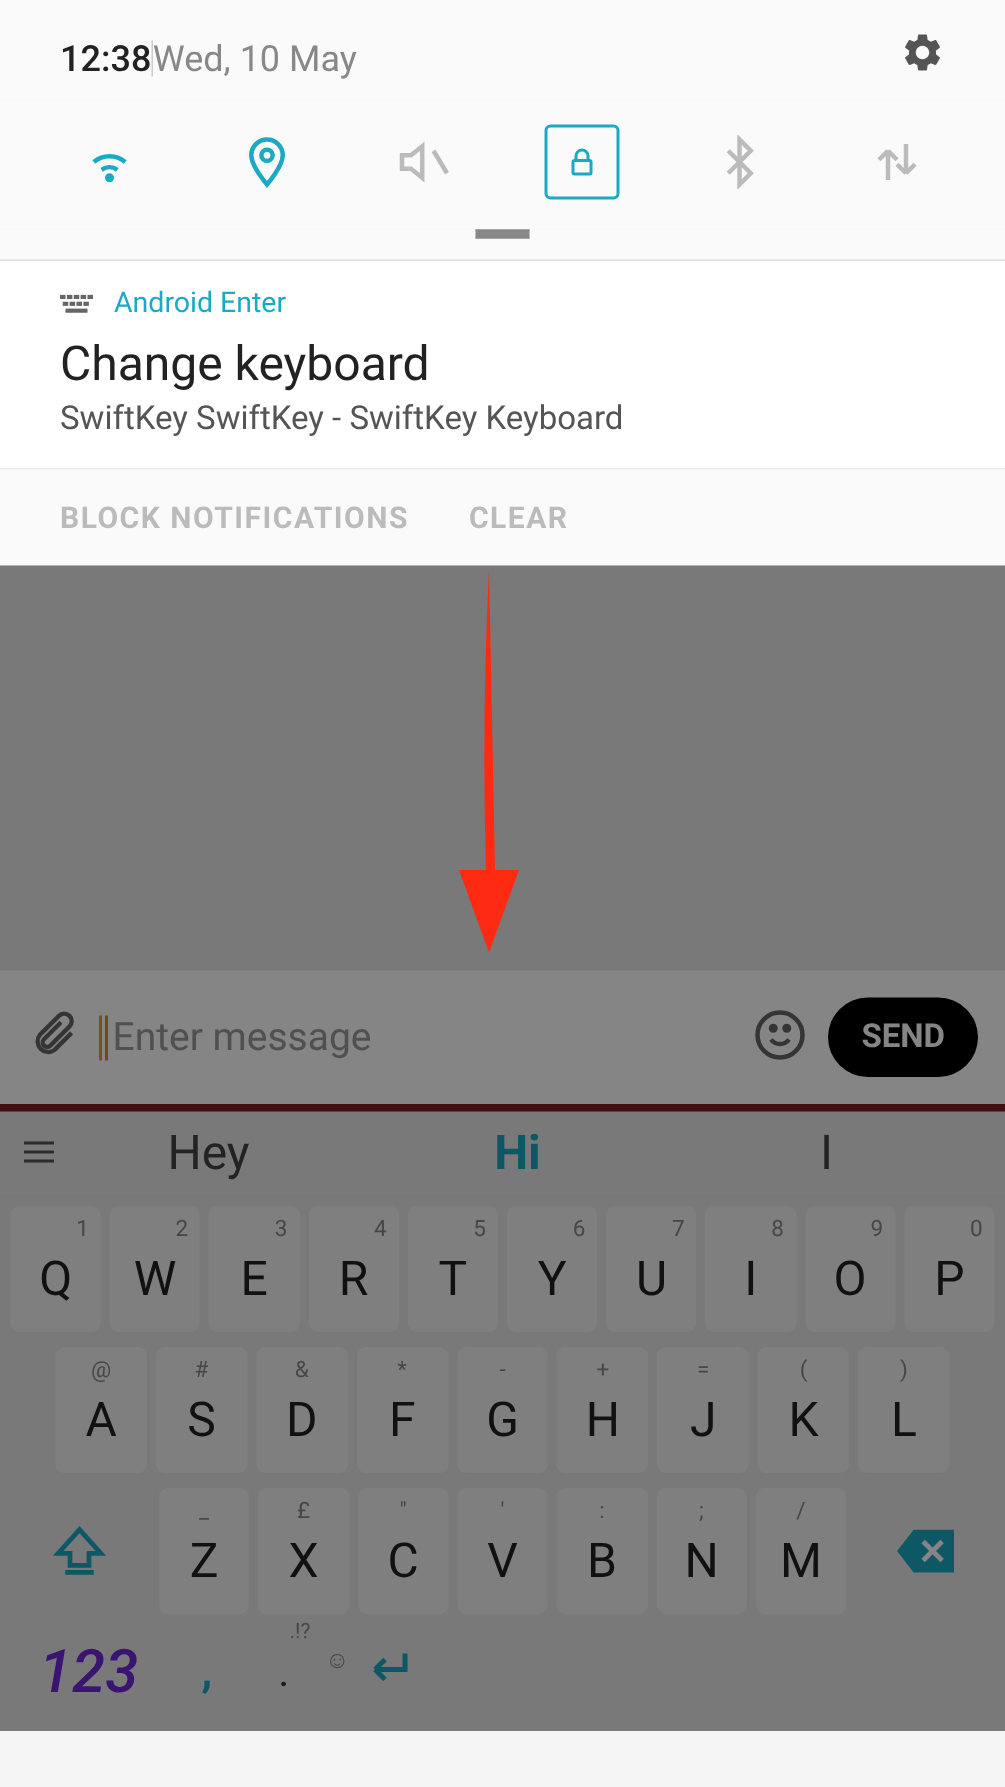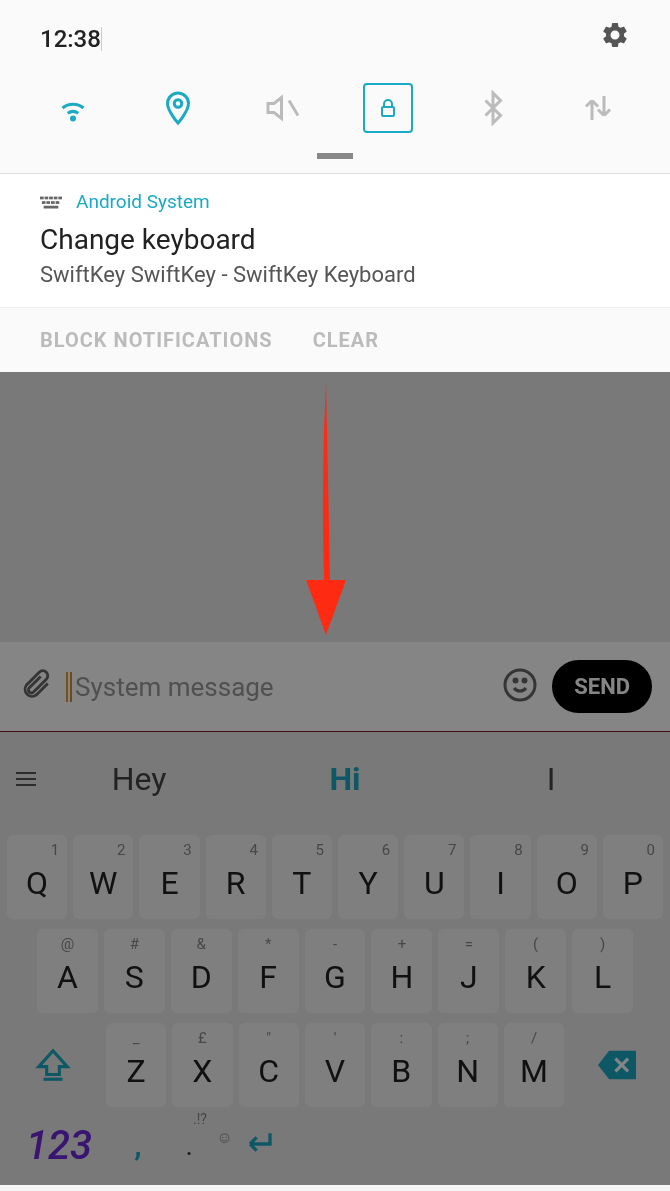--- a/index.html
+++ b/index.html
@@ -22,41 +22,41 @@
     .lock-active svg { width: 24px; height: 24px; stroke: #1baac4; }
     
     .handle { background: #fafafa; display: flex; justify-content: center; padding-bottom: 14px; }
     .handle-bar { width: 36px; height: 2px; background: #888; border-top: 2px solid #888; border-bottom: 2px solid #888; height: 6px; border-width: 1.5px; }
     
     
     .notif { background: #fff; border-top: 1px solid #e0e0e0; padding: 16px 40px 20px; }
     .notif-app { display: flex; align-items: center; gap: 14px; margin-bottom: 10px; }
     .notif-app-icon { width: 22px; height: 14px; }
     .notif-app-name { color: #1baac4; font-size: 19px; }
-    .notif-title { font-size: 28px; color: #222; margin-bottom: 6px; }
+    .notif-title { font-size: 32px; color: #222; margin-bottom: 6px; }
     .notif-body { font-size: 22px; color: #555; }
     
     .notif-actions { background: #fafafa; border-top: 1px solid #eee; display: flex; justify-content: flex-start; gap: 40px; padding: 20px 40px; }
     .notif-action { color: #bbb; font-weight: 700; font-size: 20px; letter-spacing: 1px; }
     
     
     .dim-overlay { position: relative; }
     .dim-overlay::after { content: ''; position: absolute; inset: 0; background: rgba(0,0,0,0.48); pointer-events: none; }
     
     .msg-area { height: 270px; background: #e8e8e8; }
     
     .compose { background: #fff; display: flex; align-items: center; padding: 18px 18px; gap: 14px; }
     .clip svg { width: 34px; height: 34px; stroke: #666; }
     .msg-input { flex: 1; font-size: 26px; color: #999; border: none; outline: none; }
     .msg-input::before { content: ''; border-left: 2px solid #e79a3a; margin-right: 2px; }
     .smiley svg { width: 36px; height: 36px; stroke: #666; fill: none; }
     .send-btn { background: #000000; color: #fff; font-weight: 700; font-size: 22px; padding: 14px 22px; border-radius: 28px; }
     
     
-    .sugg-bar { background: #e8e8e8; display: flex; align-items: center; padding: 28px 16px; border-top: 1px solid #7f1d1d; }
+    .sugg-bar { background: #e8e8e8; display: flex; align-items: center; padding: 8px 16px; border-top: 5px solid #7f1d1d; }
     .hamburger { width: 20px; display: flex; flex-direction: column; gap: 4px; }
     .hamburger span { height: 2px; background: #555; }
     .sugg { flex: 1; text-align: center; font-size: 32px; color: #444; }
     .sugg.center { color: #1baac4; font-weight: 700; }
     
     .kb { background: #e8e8e8; padding: 6px 4px 0; }
     .kb-row { display: flex; margin-bottom: 4px; }
     .key { flex: 1; background: #f4f4f4; margin: 3px; border-radius: 6px; height: 84px; display: flex; flex-direction: column; align-items: center; justify-content: center; position: relative; }
     .key-num { position: absolute; top: 6px; right: 8px; font-size: 15px; color: #888; }
     .key-sym { position: absolute; top: 6px; font-size: 15px; color: #888; }
@@ -85,20 +85,21 @@
     
     .row2-pad { padding: 0 30px; }
     .row3-pad { display: flex; }
   </style>
 </head>
 <body>
 
 <div class="statusbar">
   <span class="time">12:38</span>
   <span class="divider-v"></span>
+  <span class="date">Wed, 10 May</span>
   <span class="spacer"></span>
   <span class="gear">
     <svg viewBox="0 0 24 24" width="30" height="30" fill="#555">
         <path d="M19.14,12.94c0.04-0.3,0.06-0.61,0.06-0.94c0-0.32-0.02-0.64-0.07-0.94l2.03-1.58c0.18-0.14,0.23-0.41,0.12-0.61 l-1.92-3.32c-0.12-0.22-0.37-0.29-0.59-0.22l-2.39,0.96c-0.5-0.38-1.03-0.7-1.62-0.94L14.4,2.81c-0.04-0.24-0.24-0.41-0.48-0.41 h-3.84c-0.24,0-0.43,0.17-0.47,0.41L9.25,5.35C8.66,5.59,8.12,5.92,7.63,6.29L5.24,5.33c-0.22-0.08-0.47,0-0.59,0.22L2.74,8.87 C2.62,9.08,2.66,9.34,2.86,9.48l2.03,1.58C4.84,11.36,4.8,11.69,4.8,12s0.02,0.64,0.07,0.94l-2.03,1.58 c-0.18,0.14-0.23,0.41-0.12,0.61l1.92,3.32c0.12,0.22,0.37,0.29,0.59,0.22l2.39-0.96c0.5,0.38,1.03,0.7,1.62,0.94l0.36,2.54 c0.05,0.24,0.24,0.41,0.48,0.41h3.84c0.24,0,0.44-0.17,0.47-0.41l0.36-2.54c0.59-0.24,1.13-0.56,1.62-0.94l2.39,0.96 c0.22,0.08,0.47,0,0.59-0.22l1.92-3.32c0.12-0.22,0.07-0.47-0.12-0.61L19.14,12.94z M12,15.6c-1.98,0-3.6-1.62-3.6-3.6 s1.62-3.6,3.6-3.6s3.6,1.62,3.6,3.6S13.98,15.6,12,15.6z"></path>
       </svg>
   </span>
 </div>
 
 <div class="qs-row">
   <span class="qs-icon active">
@@ -152,21 +153,21 @@
           <rect x="10" y="0" width="4" height="3" fill="#666"></rect>
           <rect x="15" y="0" width="4" height="3" fill="#666"></rect>
           <rect x="20" y="0" width="4" height="3" fill="#666"></rect>
           <rect x="2" y="5" width="4" height="3" fill="#666"></rect>
           <rect x="7" y="5" width="4" height="3" fill="#666"></rect>
           <rect x="12" y="5" width="4" height="3" fill="#666"></rect>
           <rect x="17" y="5" width="4" height="3" fill="#666"></rect>
           <rect x="4" y="10" width="16" height="3" fill="#666"></rect>
         </svg>
     </span>
-    <span class="notif-app-name">Android System</span>
+    <span class="notif-app-name">Android Enter</span>
   </div>
   <div class="notif-title">Change keyboard</div>
   <div class="notif-body">SwiftKey SwiftKey - SwiftKey Keyboard</div>
 </div>
 
 <div class="notif-actions">
   <span class="notif-action">BLOCK NOTIFICATIONS</span>
   <span class="notif-action">CLEAR</span>
 </div>
 
@@ -174,21 +175,21 @@
 
   <div class="msg-area"></div>
 
   <div class="compose">
     <span class="clip">
       <svg viewBox="0 0 24 24" fill="none" stroke-width="2">
           <path d="M21 11l-8 8a5 5 0 0 1-7-7l9-9a3.5 3.5 0 0 1 5 5l-9 9a2 2 0 0 1-3-3l8-8"></path>
         </svg>
     </span>
     <div class="msg-input">
-      <span style="border-left:2px solid #d98a2e; padding-left:3px; color:#999">System message</span>
+      <span style="border-left:2px solid #d98a2e; padding-left:3px; color:#999">Enter message</span>
     </div>
     <span class="smiley">
       <svg viewBox="0 0 24 24" stroke-width="2">
           <circle cx="12" cy="12" r="10"></circle>
           <path d="M8 14s1.5 2 4 2 4-2 4-2"></path>
           <circle cx="9" cy="9" r="1" fill="#666"></circle>
           <circle cx="15" cy="9" r="1" fill="#666"></circle>
         </svg>
     </span>
     <span class="send-btn">SEND</span>

